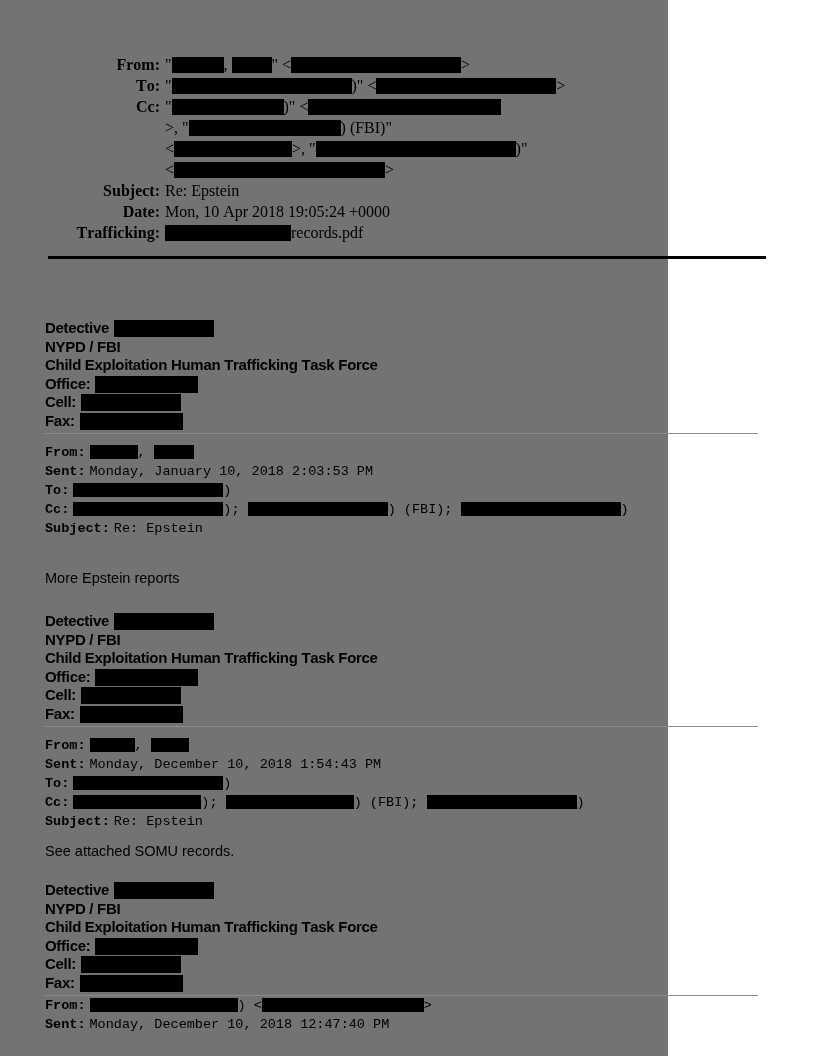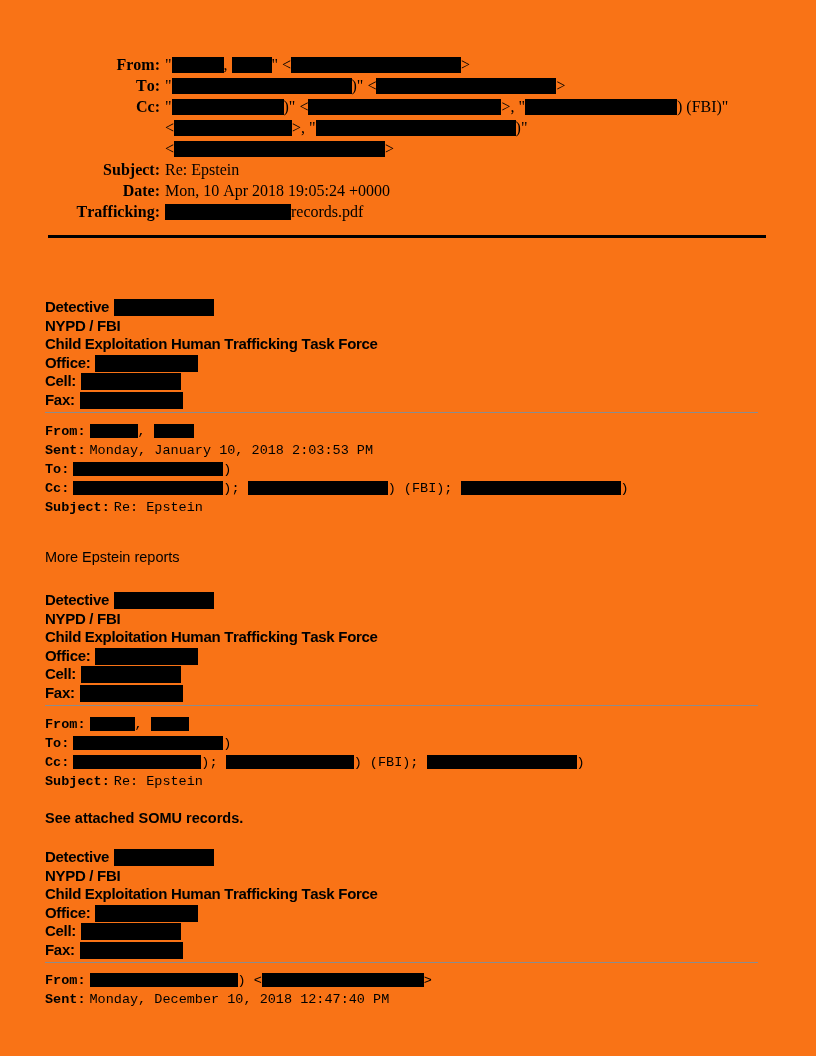--- a/index.html
+++ b/index.html
@@ -1,17 +1,17 @@
 <!DOCTYPE html>
 <html><head>
 <meta charset="utf-8">
 <style>
   html,body{margin:0;padding:0;background:#ffffff;}
   body{width:816px;height:1056px;overflow:hidden;font-kerning:none;}
-  .page{width:816px;height:1056px;box-sizing:border-box;padding:54px 32px 0 45px;background:#f97316;color:#000;}
+  .page{width:668px;height:1056px;box-sizing:border-box;padding:54px 32px 0 45px;background:#737373;color:#000;}
 
   
   .hdr{font-family:"Liberation Serif",serif;font-size:16px;line-height:21px;}
   .hdr-row{display:flex;align-items:flex-start;}
   .hdr-label{width:115px;flex:0 0 115px;text-align:right;font-weight:bold;}
   .hdr-value{padding-left:5px;flex:1;}
   .hdr .redbar{height:16px;vertical-align:-3px;}
 
   .thick-rule{height:3px;background:#000;margin:13px 0 0 3px;width:718px;}
 
@@ -33,23 +33,23 @@
 
   .redbar{display:inline-block;background:#000;}
   .seg-text{white-space:pre;}
 
   
   .sig-1{margin-top:60px;}
   .q-1{margin-top:9px;}
   .body-1{margin-top:31px;}
   .sig-2{margin-top:24px;}
   .q-2{margin-top:9px;}
-  .body-2{margin-top:18px;font-weight:bold;}
+  .body-2{margin-top:11px;}
   .sig-3{margin-top:20px;}
-  .q-3{margin-top:8px;}
+  .q-3{margin-top:0;}
 </style>
 </head>
 <body>
 
 <div class="page">
 
   <div class="hdr">
     <div class="hdr-row">
       <div class="hdr-label">From:</div>
       <div class="hdr-value"><span class="seg-text">"</span><span class="redbar" style="width: 52px; background: rgb(0, 0, 0);"></span><span class="seg-text">, </span><span class="redbar" style="width: 40px; background: rgb(0, 0, 0);"></span><span class="seg-text">" &lt;</span><span class="redbar" style="width: 170px; background: rgb(0, 0, 0);"></span><span class="seg-text">&gt;</span></div>
@@ -109,20 +109,21 @@
     <div class="sig-line">Child Exploitation Human Trafficking Task Force</div>
     <div class="sig-line"><span class="lbl">Office:</span><span><span class="redbar" style="width: 103px; background: rgb(0, 0, 0);"></span></span></div>
     <div class="sig-line"><span class="lbl">Cell:</span><span><span class="redbar" style="width: 100px; background: rgb(0, 0, 0);"></span></span></div>
     <div class="sig-line"><span class="lbl">Fax:</span><span><span class="redbar" style="width: 103px; background: rgb(0, 0, 0);"></span></span></div>
   </div>
 
   <div class="thin-rule"></div>
 
   <div class="q q-2">
     <div class="qline"><span class="ql">From:</span><span><span class="redbar" style="width: 45px; background: rgb(0, 0, 0);"></span><span class="seg-text">, </span><span class="redbar" style="width: 38px; background: rgb(0, 0, 0);"></span></span></div>
+    <div class="qline"><span class="ql">Sent:</span><span>Monday, December 10, 2018 1:54:43 PM</span></div>
     <div class="qline"><span class="ql">To:</span><span><span class="redbar" style="width: 150px; background: rgb(0, 0, 0);"></span><span class="seg-text">)</span></span></div>
     <div class="qline"><span class="ql">Cc:</span><span><span class="redbar" style="width: 128px; background: rgb(0, 0, 0);"></span><span class="seg-text">); </span><span class="redbar" style="width: 128px; background: rgb(0, 0, 0);"></span><span class="seg-text">) (FBI); </span><span class="redbar" style="width: 150px; background: rgb(0, 0, 0);"></span><span class="seg-text">)</span></span></div>
     <div class="qline"><span class="ql">Subject:</span><span>Re: Epstein</span></div>
   </div>
 
   <div class="body-text body-2">See attached SOMU records.</div>
 
   <div class="sig sig-3">
     <div class="sig-line"><span class="lbl">Detective</span><span><span class="redbar" style="width: 100px; background: rgb(0, 0, 0);"></span></span></div>
     <div class="sig-line">NYPD / FBI</div>

